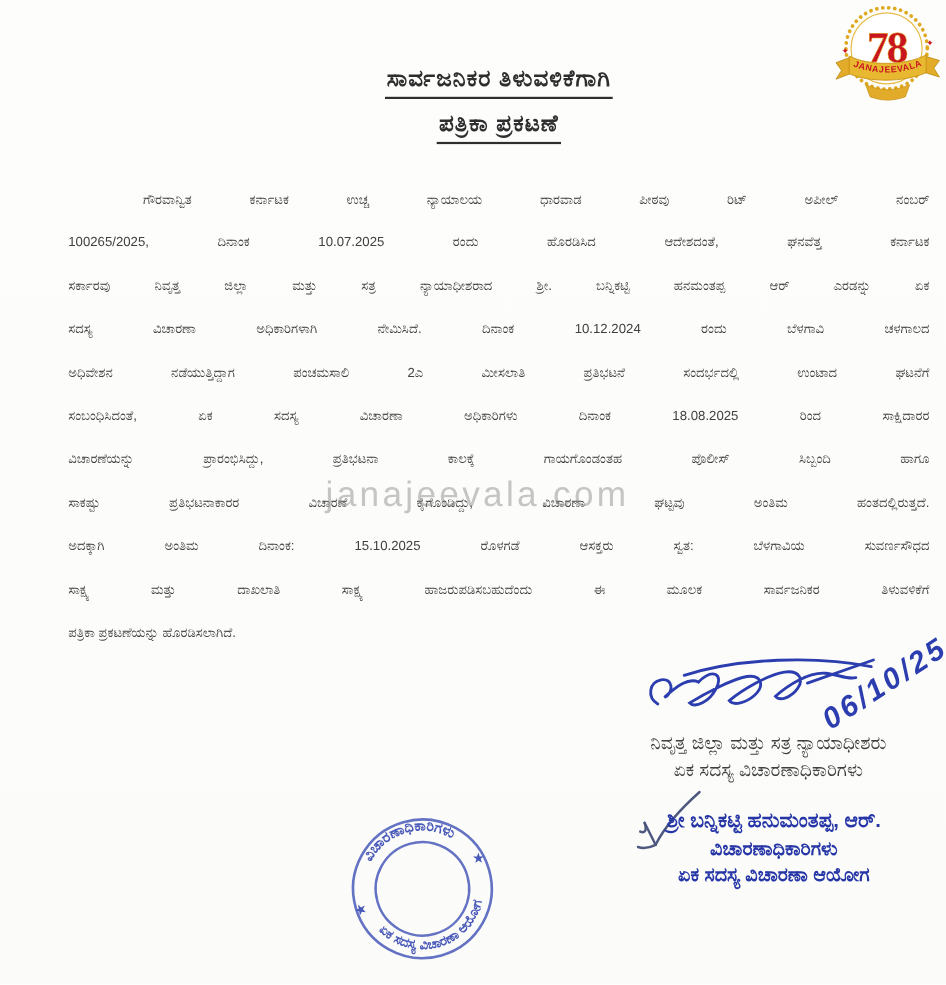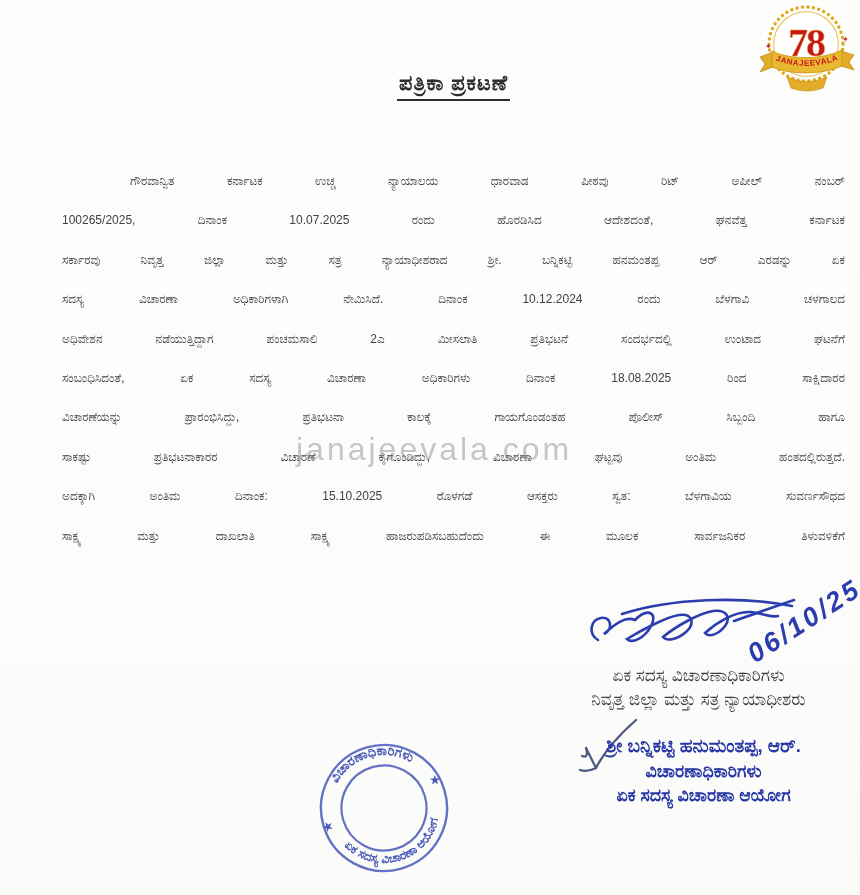--- a/index.html
+++ b/index.html
@@ -51,52 +51,54 @@
     <path d="M98 51 L85 47 L85 62 L98 66 L93 58 Z" fill="#e2ac2a" stroke="#b8860b" stroke-width="0.7"></path>
     <path d="M16 47 C34 56 66 56 86 46 L86 62 C66 71 34 71 16 63 Z" fill="#e8b830" stroke="#c89010" stroke-width="0.8"></path>
     <path id="badge-text-arc" d="M19 56 C38 64 64 64 83 55" fill="none"></path>
     <text font-size="8" font-weight="bold" fill="#c8151f" letter-spacing="0.6">
       <textPath href="#badge-text-arc" startOffset="50%" text-anchor="middle">JANAJEEVALA</textPath>
     </text>
     <path d="M31 73 C45 79 57 79 71 73 L67 84 C55 88 47 88 35 84 Z" fill="#e2ac2a" stroke="#c89010" stroke-width="0.7"></path>
   </svg>
 
   <div class="title-block">
+    <div><span class="title-line">ಸಾರ್ವಜನಿಕರ ತಿಳುವಳಿಕೆಗಾಗಿ</span></div>
     <div class="title-line2-wrap"><span class="title-line">ಪತ್ರಿಕಾ ಪ್ರಕಟಣೆ</span></div>
   </div>
 
   <div class="body-text">
     <div class="bline first">ಗೌರವಾನ್ವಿತ ಕರ್ನಾಟಕ ಉಚ್ಚ ನ್ಯಾಯಾಲಯ ಧಾರವಾಡ ಪೀಠವು ರಿಟ್ ಅಪೀಲ್ ನಂಬರ್</div>
     <div class="bline">100265/2025, ದಿನಾಂಕ 10.07.2025 ರಂದು ಹೊರಡಿಸಿದ ಆದೇಶದಂತೆ, ಘನವೆತ್ತ ಕರ್ನಾಟಕ</div>
     <div class="bline">ಸರ್ಕಾರವು ನಿವೃತ್ತ ಜಿಲ್ಲಾ ಮತ್ತು ಸತ್ರ ನ್ಯಾಯಾಧೀಶರಾದ ಶ್ರೀ. ಬನ್ನಿಕಟ್ಟಿ ಹನಮಂತಪ್ಪ ಆರ್ ಎರಡನ್ನು ಏಕ</div>
     <div class="bline">ಸದಸ್ಯ ವಿಚಾರಣಾ ಅಧಿಕಾರಿಗಳಾಗಿ ನೇಮಿಸಿದೆ. ದಿನಾಂಕ 10.12.2024 ರಂದು ಬೆಳಗಾವಿ ಚಳಗಾಲದ</div>
     <div class="bline">ಅಧಿವೇಶನ ನಡೆಯುತ್ತಿದ್ದಾಗ ಪಂಚಮಸಾಲಿ 2ಎ ಮೀಸಲಾತಿ ಪ್ರತಿಭಟನೆ ಸಂದರ್ಭದಲ್ಲಿ ಉಂಟಾದ ಘಟನೆಗೆ</div>
     <div class="bline">ಸಂಬಂಧಿಸಿದಂತೆ, ಏಕ ಸದಸ್ಯ ವಿಚಾರಣಾ ಅಧಿಕಾರಿಗಳು ದಿನಾಂಕ 18.08.2025 ರಿಂದ ಸಾಕ್ಷಿದಾರರ</div>
     <div class="bline">ವಿಚಾರಣೆಯನ್ನು ಪ್ರಾರಂಭಿಸಿದ್ದು, ಪ್ರತಿಭಟನಾ ಕಾಲಕ್ಕೆ ಗಾಯಗೊಂಡಂತಹ ಪೊಲೀಸ್ ಸಿಬ್ಬಂದಿ ಹಾಗೂ</div>
     <div class="bline">ಸಾಕಷ್ಟು ಪ್ರತಿಭಟನಾಕಾರರ ವಿಚಾರಣೆ ಕೈಗೊಂಡಿದ್ದು, ವಿಚಾರಣಾ ಘಟ್ಟವು ಅಂತಿಮ ಹಂತದಲ್ಲಿರುತ್ತದೆ.</div>
     <div class="bline">ಅದಕ್ಕಾಗಿ ಅಂತಿಮ ದಿನಾಂಕ: 15.10.2025 ರೊಳಗಡೆ ಆಸಕ್ತರು ಸ್ವತ: ಬೆಳಗಾವಿಯ ಸುವರ್ಣಸೌಧದ</div>
     <div class="bline">ಸಾಕ್ಷ್ಯ ಮತ್ತು ದಾಖಲಾತಿ ಸಾಕ್ಷ್ಯ ಹಾಜರುಪಡಿಸಬಹುದೆಂದು ಈ ಮೂಲಕ ಸಾರ್ವಜನಿಕರ ತಿಳುವಳಿಕೆಗೆ</div>
+    <div class="bline last">ಪತ್ರಿಕಾ ಪ್ರಕಟಣೆಯನ್ನು ಹೊರಡಿಸಲಾಗಿದೆ.</div>
   </div>
 
   <div class="watermark">janajeevala.com</div>
 
   <svg class="sig-svg" viewBox="0 0 220 72">
     <g fill="none" stroke="#2b3daf" stroke-width="2.6" stroke-linecap="round">
       <path d="M16 46 C6 40 8 26 19 24 C30 22 31 36 22 40 C34 29 44 22 53 26"></path>
       <path d="M53 26 C66 13 76 19 69 32 C63 44 50 50 45 45 C58 37 84 23 97 21 C111 19 113 30 104 38 C96 45 85 48 81 43 C93 33 117 19 131 17 C145 15 149 24 143 32 C137 40 127 44 123 39 C134 29 153 17 168 18 C180 19 188 24 196 22"></path>
       <path d="M40 20 C90 4 160 2 210 12"></path>
       <path d="M152 27 L212 6"></path>
     </g>
   </svg>
 
   <div class="hand-date">06/10/25</div>
 
   <div class="printed-lines">
+    <div>ನಿವೃತ್ತ ಜಿಲ್ಲಾ ಮತ್ತು ಸತ್ರ ನ್ಯಾಯಾಧೀಶರು</div>
     <div>ಏಕ ಸದಸ್ಯ ವಿಚಾರಣಾಧಿಕಾರಿಗಳು</div>
-    <div>ನಿವೃತ್ತ ಜಿಲ್ಲಾ ಮತ್ತು ಸತ್ರ ನ್ಯಾಯಾಧೀಶರು</div>
   </div>
 
   <svg class="tick-svg" viewBox="0 0 84 78">
     <g fill="none" stroke="#4d5880" stroke-width="2.2" stroke-linecap="round">
       <path d="M78 8 C60 24 46 40 38 56"></path>
       <path d="M38 56 L28 36"></path>
       <path d="M28 36 C30 42 29 46 24 44"></path>
       <path d="M38 56 C34 58 28 60 22 58"></path>
     </g>
   </svg>

